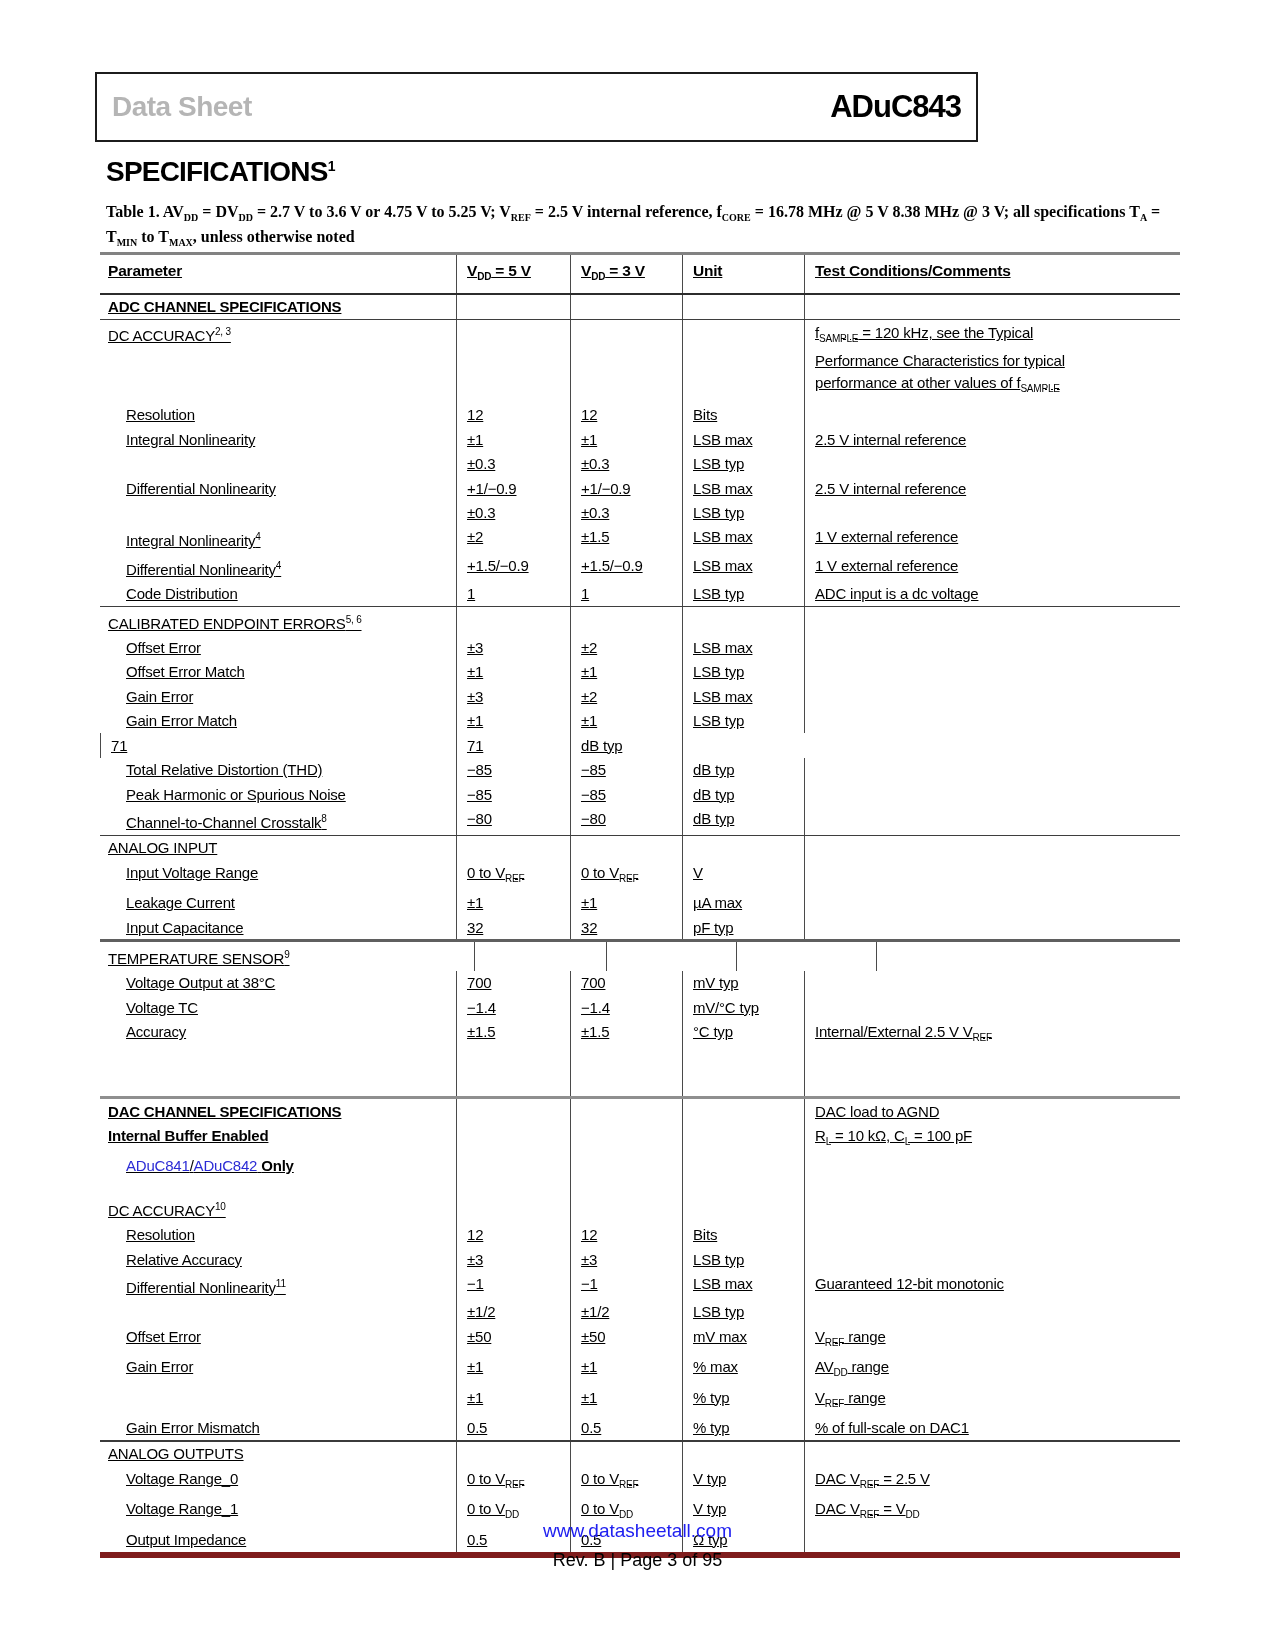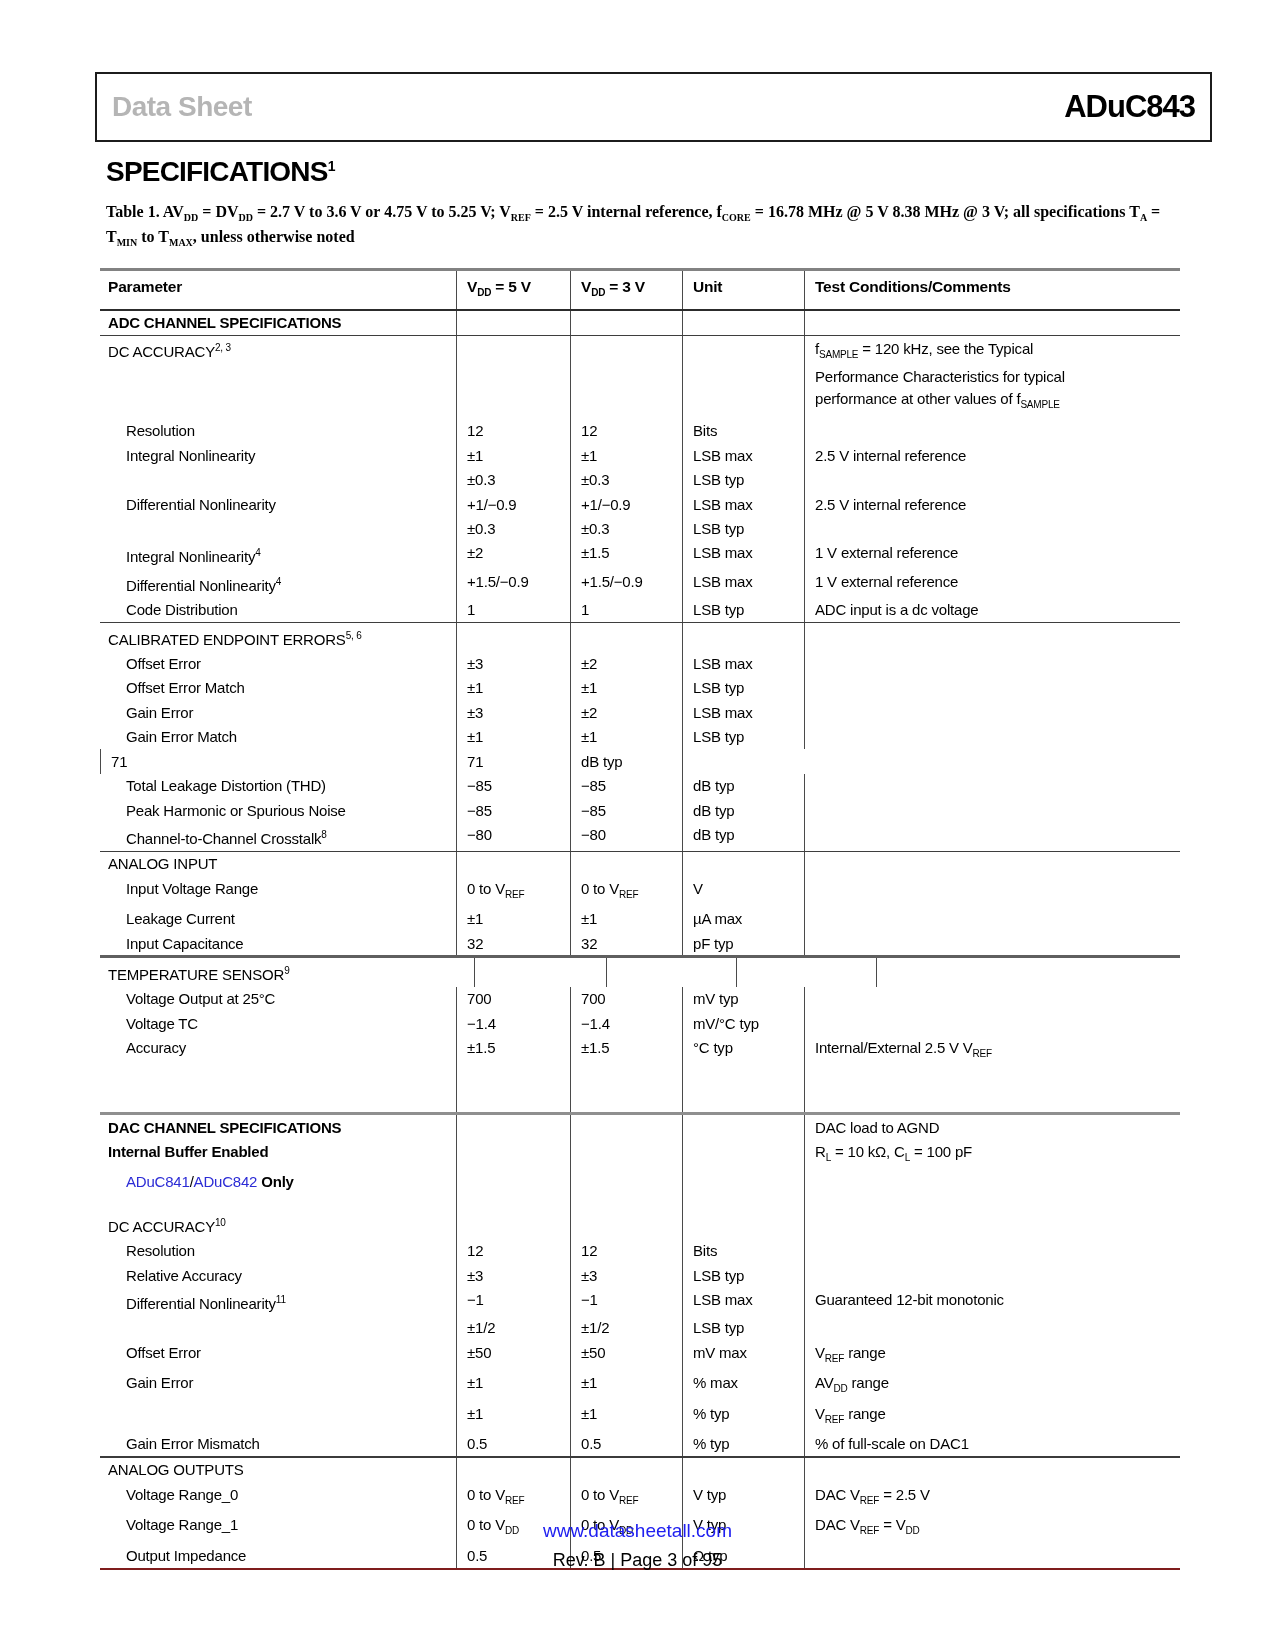--- a/index.html
+++ b/index.html
@@ -3,39 +3,39 @@
 <meta charset="utf-8">
 <style>
   * { margin:0; padding:0; box-sizing:border-box; }
   html,body { background:#e8e8e8; }
   .page {
     position:relative; width:1275px; height:1650px; background:#ffffff;
     font-family:"Liberation Sans", sans-serif; color:#000; margin:0 auto; overflow:hidden;
   }
   
   .doc-header {
-    position:absolute; left:95px; top:72px; width:1117px; height:70px;
+    position:absolute; left:95px; top:72px; width:883px; height:70px;
     border:2px solid #1c1c1c; display:flex; align-items:center;
     justify-content:space-between; padding:0 15px;
   }
   .doc-type { color:var(--header-gray,#b5b5b5); font-size:28px; font-weight:bold; letter-spacing:-0.5px; }
   .part-no  { color:#000; font-size:31px; font-weight:bold; letter-spacing:-1px;margin-left:32px; }
   
   .title { position:absolute; left:106px; top:156px; font-size:28px; font-weight:bold; letter-spacing:-0.8px; }
   .title sup { font-size:14px; }
   .caption {
     position:absolute; left:106px; top:200px; width:1062px;
     font-family:"Liberation Serif", serif; font-weight:bold; font-size:16px; line-height:1.5;
   }
   .caption sub { font-size:10px; }
   
   .spec-table {
-    position:absolute; left:100px; top:268px; width:1080px;
-    border-top:3px solid #828282; border-bottom:2px solid #7f1d1d;
-    font-size:15px; letter-spacing:-0.2px;
+    position:absolute; left:100px; top:252px; width:1080px;
+    border-top:3px solid #828282; border-bottom:6px solid #7f1d1d;
+    font-size:15px; letter-spacing:-0.2px;text-decoration:underline;
   }
   .t-row { display:grid; grid-template-columns:356px 114px 112px 122px 1fr; }
   .cell {
     border-left:1px solid #4a4a4a; padding:2.5px 8px 2.5px 10px;
     line-height:19.4px; min-height:24.4px; overflow:hidden;
   }
   .cell.c-param { border-left:none; padding-left:8px; }
   .c-test { white-space:pre-line; }
   sub { font-size:10px; } sup { font-size:10px; }
   
@@ -188,21 +188,21 @@
         <div class="cell c-unit">LSB typ</div>
         <div class="cell c-test"></div>
       </div>
       <div class="t-row row-item">
         <div class="cell c-v5">71</div>
         <div class="cell c-v3">71</div>
         <div class="cell c-unit">dB typ</div>
         <div class="cell c-test"></div>
       </div>
       <div class="t-row row-item">
-        <div class="cell c-param">Total Leakage Distortion (THD)</div>
+        <div class="cell c-param">Total Relative Distortion (THD)</div>
         <div class="cell c-v5">−85</div>
         <div class="cell c-v3">−85</div>
         <div class="cell c-unit">dB typ</div>
         <div class="cell c-test"></div>
       </div>
       <div class="t-row row-item">
         <div class="cell c-param">Peak Harmonic or Spurious Noise</div>
         <div class="cell c-v5">−85</div>
         <div class="cell c-v3">−85</div>
         <div class="cell c-unit">dB typ</div>
@@ -244,21 +244,21 @@
         <div class="cell c-test"></div>
       </div>
       <div class="t-row row-section line-medium">
         <div class="cell c-param">TEMPERATURE SENSOR<sup>9</sup></div>
         <div class="cell c-v5"></div>
         <div class="cell c-v3"></div>
         <div class="cell c-unit"></div>
         <div class="cell c-test"></div>
       </div>
       <div class="t-row row-item">
-        <div class="cell c-param">Voltage Output at 25°C</div>
+        <div class="cell c-param">Voltage Output at 38°C</div>
         <div class="cell c-v5">700</div>
         <div class="cell c-v3">700</div>
         <div class="cell c-unit">mV typ</div>
         <div class="cell c-test"></div>
       </div>
       <div class="t-row row-item">
         <div class="cell c-param">Voltage TC</div>
         <div class="cell c-v5">−1.4</div>
         <div class="cell c-v3">−1.4</div>
         <div class="cell c-unit">mV/°C typ</div>

